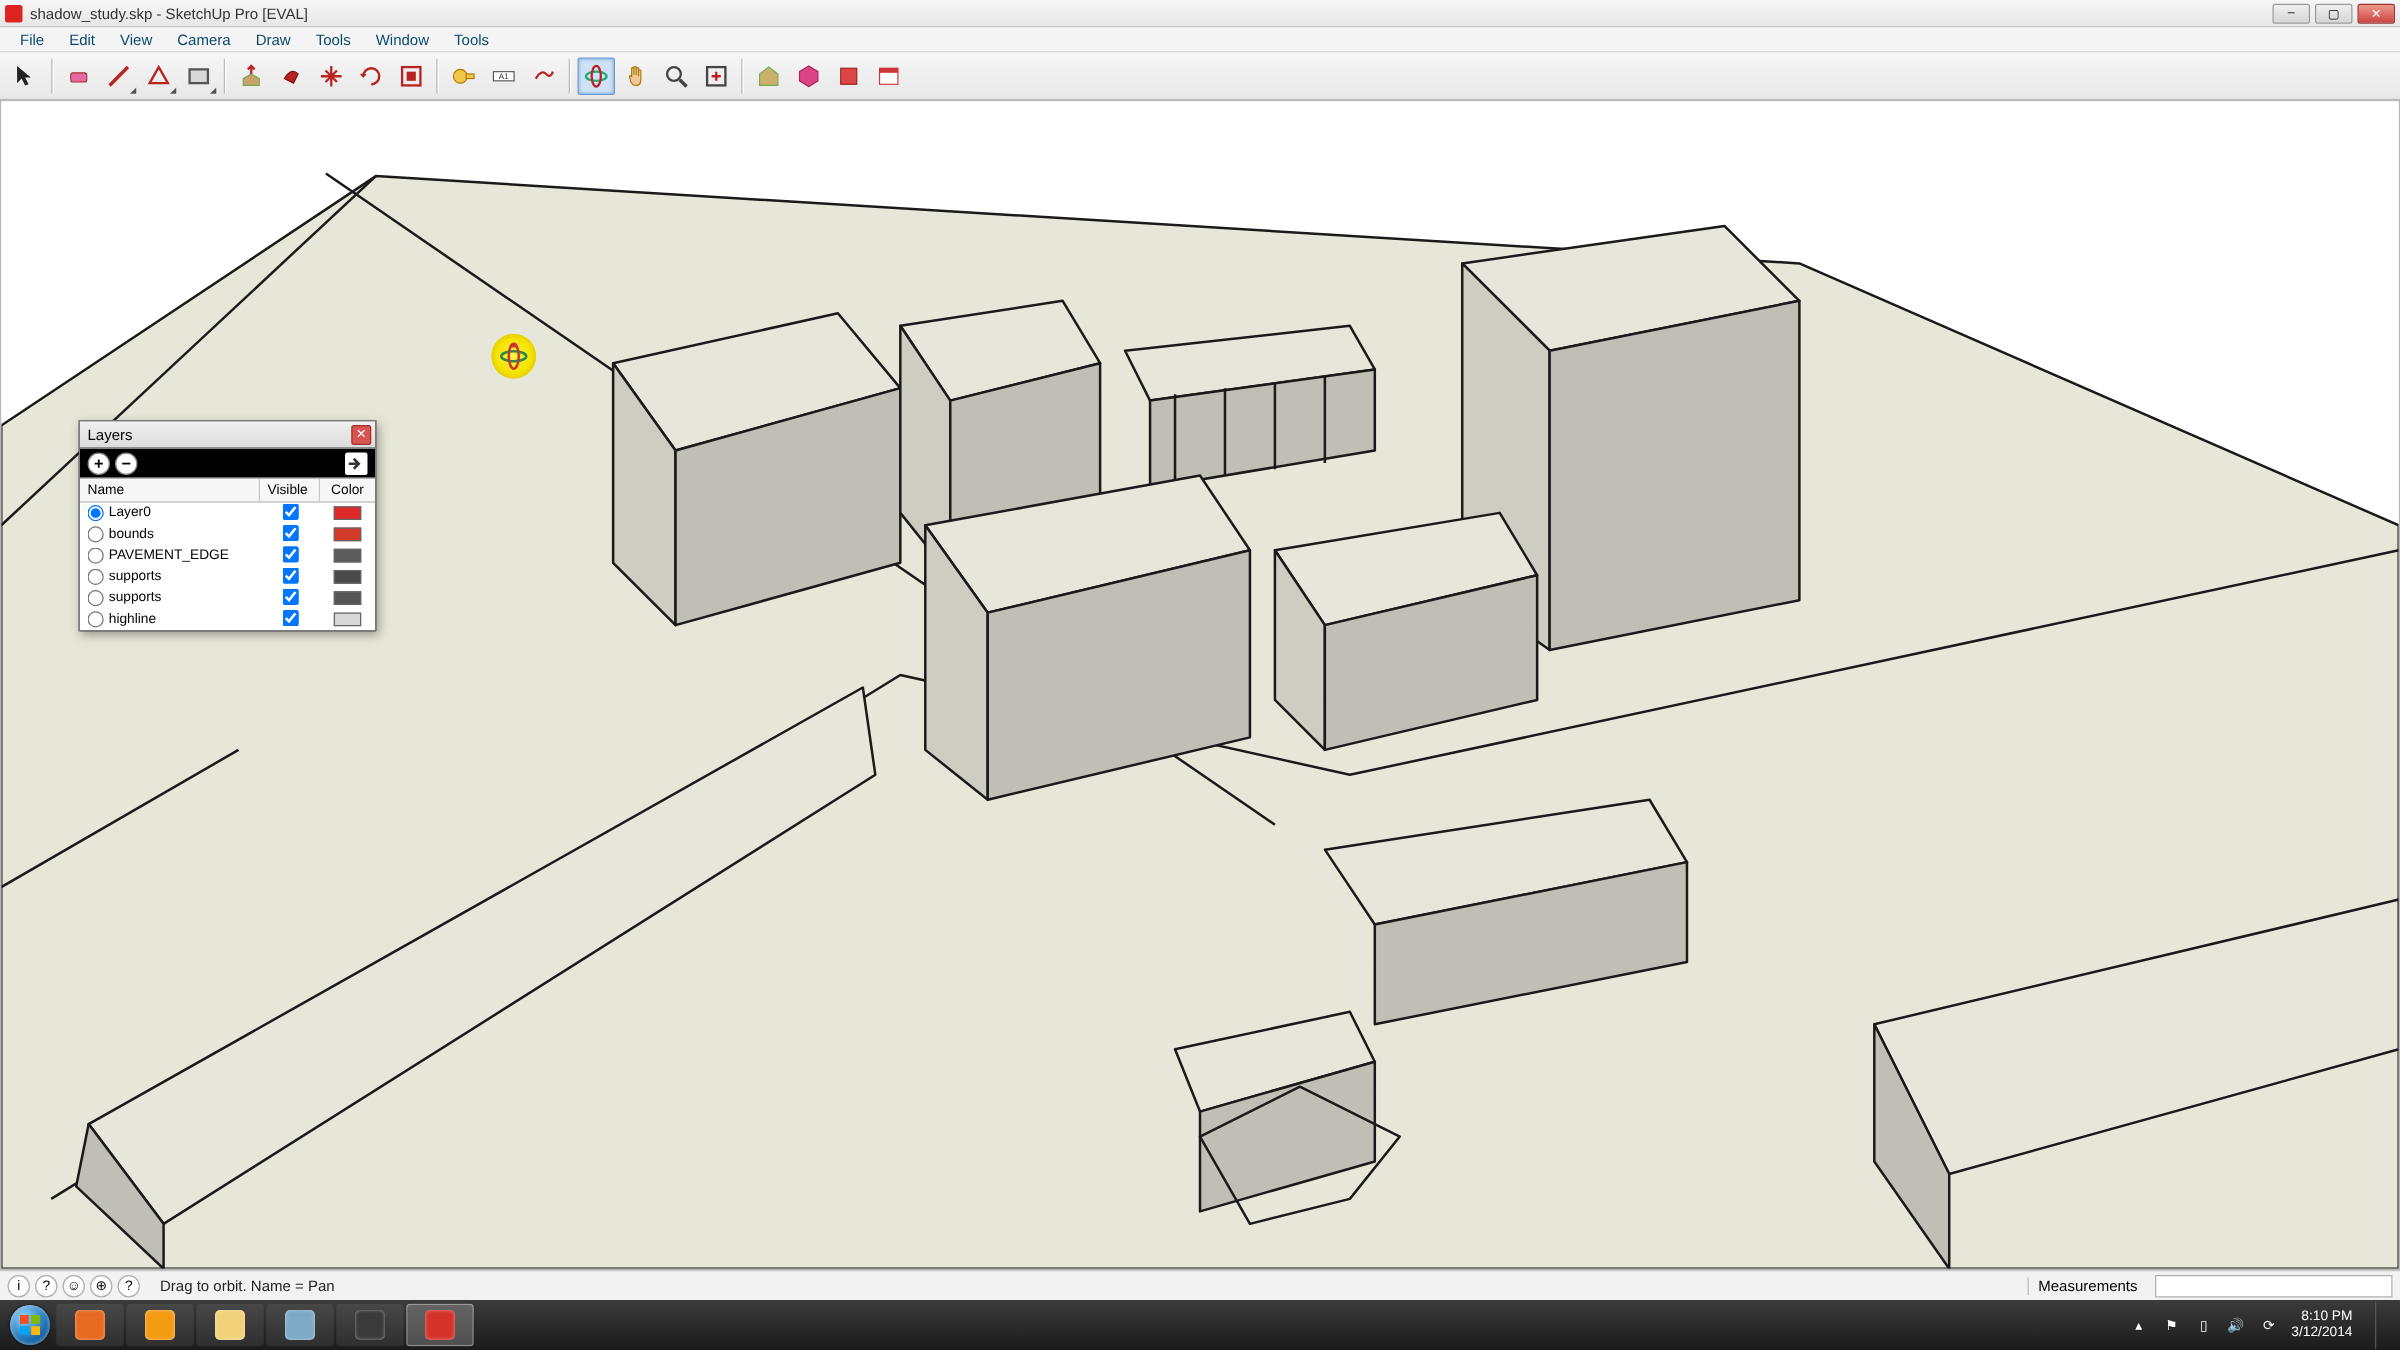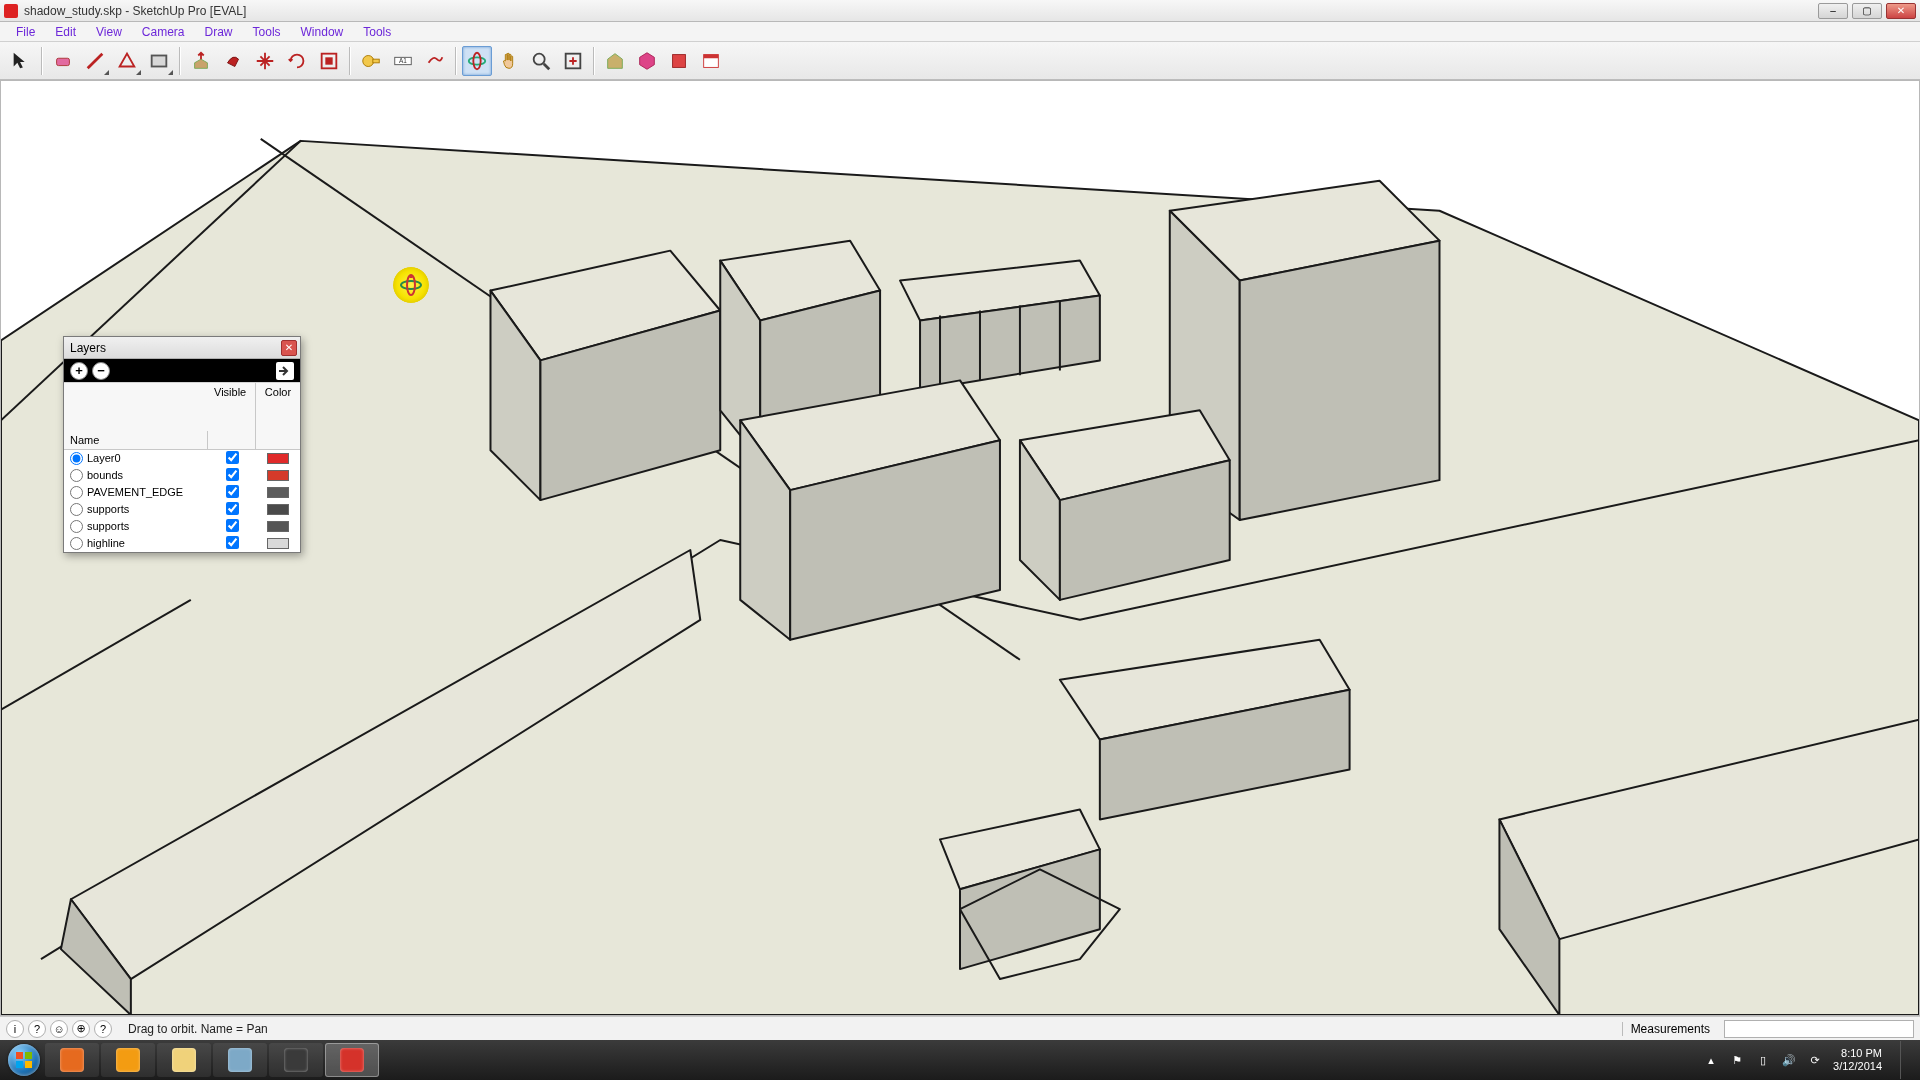--- a/index.html
+++ b/index.html
@@ -9,21 +9,21 @@
 .titlebar { height: 22px; background: linear-gradient(#f7f7f7,#e6e6e6); border-bottom: 1px solid #b8b8b8; display: flex; align-items: center; padding: 0 4px; font-size: 12px; }
 .titlebar .app-icon { width: 14px; height: 14px; background: #d22; margin-right: 6px; border-radius: 2px; }
 .titlebar .title-text { color: #333; flex: 0 0 auto; }
 .titlebar .title-spacer { flex: 1; }
 .titlebar .win-btns { display: flex; gap: 4px; }
 .titlebar .win-btn { width: 30px; height: 16px; background: linear-gradient(#f0f0f0,#d5d5d5); border: 1px solid #9a9a9a; border-radius: 2px; display: flex; align-items: center; justify-content: center; font-size: 10px; cursor: pointer; }
 .titlebar .win-btn.close { background: linear-gradient(#e98,#c44); color:#fff; border-color:#933; }
 
 
 .menubar { height: 20px; background: #f4f4f4; border-bottom: 1px solid #d0d0d0; display: flex; align-items: center; padding: 0 6px; font-size: 12px; }
-.menubar .menu-item { padding: 2px 10px; color: #6d28d9; cursor: pointer; }
+.menubar .menu-item { padding: 2px 10px; color: #0c4a6e; cursor: pointer; }
 
 
 .toolbar { height: 38px; background: linear-gradient(#f6f6f6,#e8e8e8); border-bottom: 1px solid #bcbcbc; display: flex; align-items: center; padding: 0 6px; gap: 2px; }
 .tool { width: 30px; height: 30px; border: 1px solid transparent; border-radius: 2px; display: flex; align-items: center; justify-content: center; cursor: pointer; position: relative; }
 .tool.active { border-color: #6a9cd4; background: #cfe1f5; box-shadow: inset 0 0 3px #6a9cd4; }
 .tool svg { width: 22px; height: 22px; }
 .tool .drop { position: absolute; right: 0; bottom: 0; width: 0; height: 0; border-left: 5px solid transparent; border-bottom: 5px solid #555; }
 .sep { width: 2px; height: 28px; border-left: 1px solid #bbb; border-right: 1px solid #fff; margin: 0 3px; }
 
 
@@ -42,21 +42,21 @@
 
 
 .layers-panel { position: absolute; left: 62px; top: 255px; width: 238px; background: #000000; border: 1px solid #7a7a7a; box-shadow: 2px 3px 8px rgba(0,0,0,.35); }
 .layers-panel .lp-title { height: 22px; background: linear-gradient(#f0f0f0,#dcdcdc); border-bottom:1px solid #b0b0b0; display:flex; align-items:center; padding:0 6px; font-size:12px; position:relative; }
 .layers-panel .lp-title .lp-close { position:absolute; right:3px; top:3px; width:16px; height:16px; background:#d9544f; border:1px solid #a03030; color:#fff; font-size:10px; line-height:14px; text-align:center; border-radius:2px; cursor:pointer; }
 .lp-toolbar { height:24px; display:flex; align-items:center; padding:0 6px; gap:4px; border-bottom:1px solid #d4d4d4; }
 .lp-tool { width:18px; height:18px; border:1px solid #888; border-radius:50%; display:flex; align-items:center; justify-content:center; font-size:13px; font-weight:bold; background:#fff; cursor:pointer; }
 .lp-tool.menu { border-radius:2px; border:none; margin-left:auto; }
 .lp-head { display:flex; font-size:11px; border-bottom:1px solid #c8c8c8; background:#f7f7f7; }
 .lp-head div { padding:3px 6px; border-right:1px solid #c8c8c8; }
-.lp-head .c-name { flex:1;margin-top:48px; }
+.lp-head .c-name { flex:1; }
 .lp-head .c-vis { width:48px; text-align:left; }
 .lp-head .c-col { width:44px; text-align:center; border-right:none; }
 .lp-body { max-height: 130px; background:#fff; }
 .lp-row { display:flex; align-items:center; font-size:11px; height:17px; }
 .lp-row .r-name { flex:1; display:flex; align-items:flex-start; gap:4px; padding-left:6px; }
 .lp-row .r-vis { width:48px; text-align:center; }
 .lp-row .r-col { width:44px; display:flex; justify-content:center; }
 .lp-row input[type="radio"] { margin:0; }
 .lp-row input[type="checkbox"] { margin:0; }
 .swatch { width:22px; height:11px; border:1px solid #666; }

